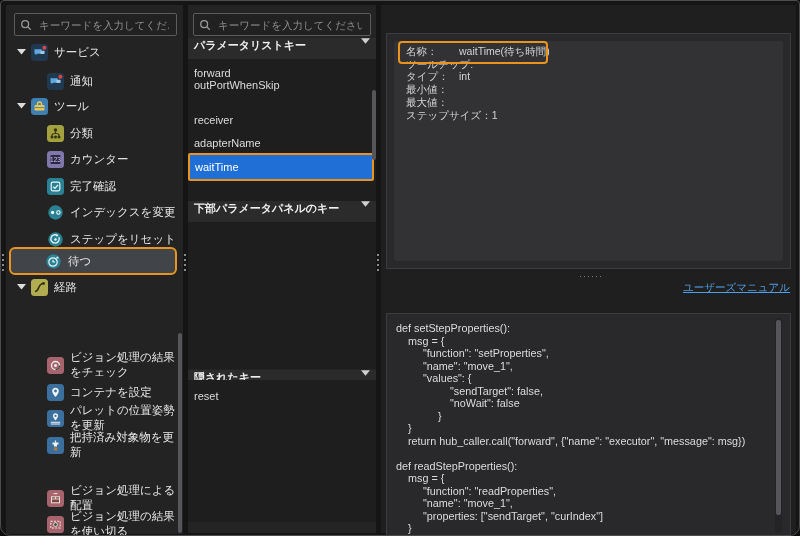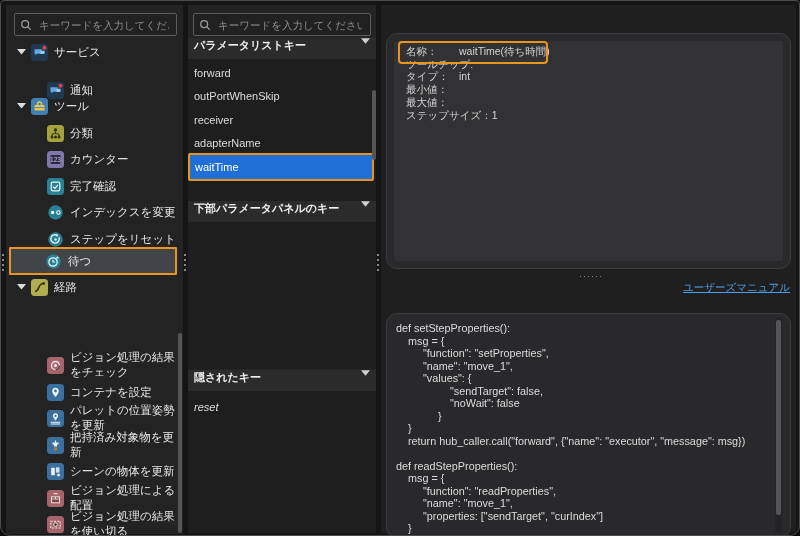--- a/index.html
+++ b/index.html
@@ -19,34 +19,34 @@
                    font-size:10.5px;font-family:"Liberation Sans",sans-serif;min-width:0;}
   .searchbox input::placeholder{color:#8e8e8e;}
   .searchbox svg{flex:0 0 auto;}
   
   .trow{position:absolute;left:3px;right:6px;height:26px;display:flex;align-items:center;
         color:#e6e6e6;font-size:11.5px;cursor:default;}
   .trow .exp{width:9px;margin:0 5px 0 8px;flex:0 0 auto;}
   .trow.d1{padding-left:38px;}
   .trow .ticon{width:17px;height:17px;flex:0 0 auto;margin-right:6px;}
   .trow .ticon svg{width:17px;height:17px;display:block;}
-  .trow.sel{background:#41454a;border:2px solid #e8941e;border-radius:1px;height:24px;}
+  .trow.sel{background:#41454a;border:2px solid #e8941e;border-radius:6px;height:24px;}
   .trow.sel.d1{padding-left:34px;}
   
   .sec-header{position:absolute;left:0;right:0;height:21px;background:#2b2b2c;color:#f0f0f0;
               font-size:11px;font-weight:bold;display:flex;align-items:flex-start;padding:0 6px;box-sizing:border-box;}
   .sec-header .spacer{flex:1;}
   .listarea{position:absolute;left:0;right:0;background:#1e1e1f;}
   .mrow{position:absolute;left:0;right:0;height:23px;display:flex;align-items:center;
         padding-left:6px;color:#dcdcdc;font-size:11px;}
   .mrow.sel{background:#1f6fd6;border:2px solid #e8941e;border-radius:2px;height:24px;
             left:0;right:2px;color:#fff;padding-left:5px;}
   
   .rtitle{position:absolute;left:6px;color:#e0e0e0;font-size:11.5px;margin-top:44px;}
-  .box{position:absolute;left:5px;width:403px;background:#29292b;border:1px solid #3c3c3e;border-radius:11px;}
+  .box{position:absolute;left:5px;width:403px;background:#29292b;border:1px solid #3c3c3e;border-radius:0;}
   .details-inner{position:absolute;left:7px;right:7px;top:7px;bottom:7px;background:#323234;border-radius:3px;
                  padding:4px 0 0 12px;color:#d4d4d4;font-size:10.5px;line-height:12.7px;}
   .frow .flabel{display:inline-block;min-width:53px;}
   .hl-box{position:absolute;border:2px solid #e8941e;border-radius:4px;pointer-events:none;}
   .link{position:absolute;color:#4f9fe8;font-size:10.5px;text-decoration:underline;cursor:pointer;}
   pre.code{margin:0;padding:8px 18px 0 9px;font-family:"Liberation Sans",sans-serif;font-size:10.8px;
            line-height:12.5px;color:#dcdcdc;white-space:pre;overflow:hidden;}
   
   .vthumb{position:absolute;background:#55555a;border-radius:2px;width:4px;}
   .vtrack{position:absolute;background:#242426;border-radius:3px;}
@@ -75,21 +75,21 @@
       <span class="ticon">
           <svg viewBox="0 0 17 17">
             <rect width="17" height="17" rx="3.5" fill="#20394e"></rect>
             <path d="M3.5 5.2h7.2v4.6H6.2L4.6 11.2V9.8H3.5z" fill="#5fa8e0"></path>
             <rect x="9.4" y="6.8" width="4.2" height="3.2" rx="0.8" fill="#9fc8e8"></rect>
             <circle cx="13.4" cy="3.8" r="2" fill="#e04545"></circle>
           </svg>
         </span>
       <span>サービス</span>
     </div>
-    <div class="trow d1" style="top:72px">
+    <div class="trow d1" style="top:63px">
       <span class="ticon">
           <svg viewBox="0 0 17 17">
             <rect width="17" height="17" rx="3.5" fill="#20394e"></rect>
             <path d="M3.5 5.2h7.2v4.6H6.2L4.6 11.2V9.8H3.5z" fill="#5fa8e0"></path>
             <rect x="9.4" y="6.8" width="4.2" height="3.2" rx="0.8" fill="#9fc8e8"></rect>
             <circle cx="13.4" cy="3.8" r="2" fill="#e04545"></circle>
           </svg>
         </span>
       <span>通知</span>
     </div>
@@ -221,31 +221,20 @@
       <span class="ticon">
           <svg viewBox="0 0 17 17">
             <rect width="17" height="17" rx="3.5" fill="#3a6f9e"></rect>
             <path d="M8.5 3.5v2" stroke="#eef4f8" stroke-width="1.2"></path>
             <path d="M5.5 5.5h6v2H10v2H7v-2H5.5z" fill="#eef4f8"></path>
             <rect x="6.8" y="10.3" width="3.4" height="3.2" rx="0.5" fill="#b07840"></rect>
           </svg>
         </span>
       <span>把持済み対象物を更新</span>
     </div>
-    <div class="trow d1" style="top:453px">
-      <span class="ticon">
-          <svg viewBox="0 0 17 17">
-            <rect width="17" height="17" rx="3.5" fill="#3a6f9e"></rect>
-            <rect x="4.2" y="4.8" width="3.6" height="7.4" rx="0.8" fill="#eef4f8"></rect>
-            <rect x="8.9" y="4.2" width="3.6" height="5.6" rx="0.8" fill="#cfe0ee"></rect>
-            <circle cx="11.6" cy="12" r="1.8" fill="#eef4f8" stroke="#3a6f9e" stroke-width="0.7"></circle>
-          </svg>
-        </span>
-      <span>シーンの物体を更新</span>
-    </div>
     <div class="trow d1" style="top:506px">
       <span class="ticon">
           <svg viewBox="0 0 17 17">
             <rect width="17" height="17" rx="3.5" fill="#a8646c"></rect>
             <rect x="3.8" y="5.2" width="9.4" height="6.8" fill="none" stroke="#f0dede" stroke-width="1.1" stroke-dasharray="2 1.2"></rect>
             <circle cx="8.5" cy="8.6" r="1.9" fill="#35523d" stroke="#f0dede" stroke-width="0.9"></circle>
           </svg>
         </span>
       <span>ビジョン処理の結果を使い切る</span>
     </div>
@@ -277,21 +266,21 @@
       <span>パラメータリストキー</span>
         <span class="spacer"></span>
       <svg width="9" height="6" viewBox="0 0 10 6">
           <polygon points="0,0 10,0 5,6" fill="#d0d0d0"></polygon>
         </svg>
     </div>
     <div class="listarea" style="top:54px;height:142px;">
       <div class="mrow" style="top:2px">
           <span>forward</span>
         </div>
-      <div class="mrow" style="top:25px">
+      <div class="mrow" style="top:14px">
           <span>outPortWhenSkip</span>
         </div>
       <div class="mrow" style="top:49px">
           <span>receiver</span>
         </div>
       <div class="mrow" style="top:72px">
           <span>adapterName</span>
         </div>
       <div class="mrow sel" style="top:94px">
           <span>waitTime</span>
@@ -308,21 +297,21 @@
     </div>
     <div class="listarea" style="top:217px;height:147px;"></div>
 
     <div class="sec-header" style="top:365px">
       <span>隠されたキー</span>
         <span class="spacer"></span>
       <svg width="9" height="6" viewBox="0 0 10 6">
           <polygon points="0,0 10,0 5,6" fill="#d0d0d0"></polygon>
         </svg>
     </div>
-    <div class="listarea" style="top:386px;height:142px;font-style:italic;">
+    <div class="listarea" style="top:375px;height:142px;">
       <div class="mrow" style="top:4px">
           <span>reset</span>
         </div>
     </div>
   </div>
 
   <div class="panel right-panel">
     <div class="rtitle" style="top:8px">詳細情報</div>
 
     <div class="box" style="top:28px;height:234px;">

